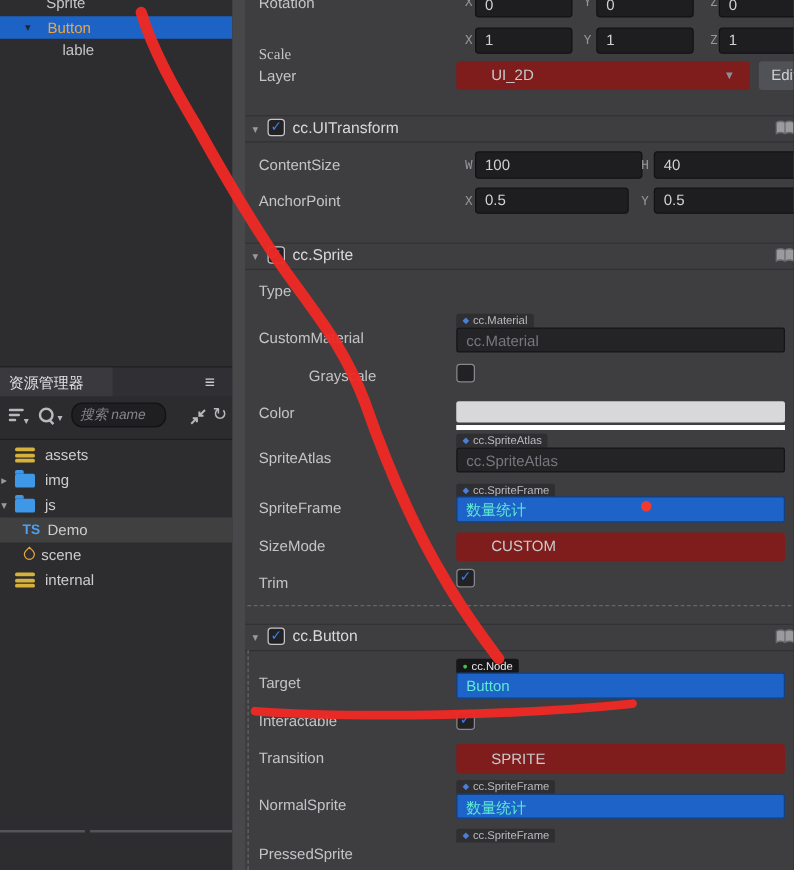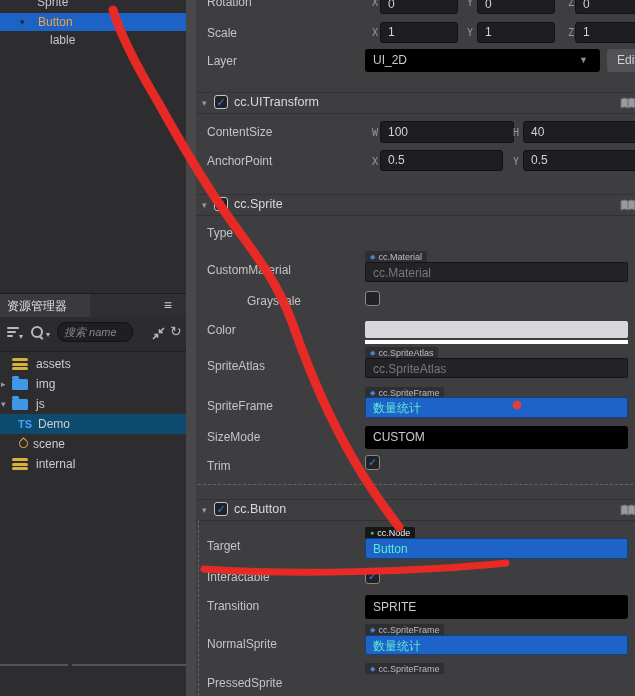--- a/index.html
+++ b/index.html
@@ -29,41 +29,41 @@
   .searchicon .ring{position:absolute;left:0;top:0;width:8px;height:8px;border:2px solid #b9b9bd;border-radius:50%;}
   .searchicon .stick{position:absolute;left:9px;top:9px;width:2px;height:5px;background:#b9b9bd;transform:rotate(-45deg);}
   .searchicon b{position:absolute;right:-1px;top:4px;font-size:8px;color:#b9b9bd;font-weight:normal;}
   #srch{position:absolute;left:57px;top:5px;width:62px;height:18px;background:#1f1f22;
         border:1px solid #121214;border-radius:9px;color:#8a8b90;font-size:11px;font-style:italic;
         padding:0 6px;outline:none;font-family:"Liberation Sans","DejaVu Sans",sans-serif;}
   #srch::placeholder{color:#85868b;font-style:italic;}
   .shrinkicon{position:absolute;left:151px;top:9px;}
   .refreshicon{position:absolute;left:170px;top:6px;font-size:14px;color:#b9b9bd;}
   .trow{position:absolute;left:0;width:186px;height:20px;line-height:20px;font-size:12px;color:#cdcdd0;}
-  .trow.hl{background:#0c4a6e;}
+  .trow.hl{background:#404040;}
   .trow .arr{position:absolute;left:1px;top:0;font-size:9px;color:#9b9b9f;}
   .dbicon{position:absolute;top:4px;width:16px;height:13px;}
   .dbicon i{position:absolute;left:0;width:16px;height:3px;background:#d6b23c;border-radius:1.5px;}
   .dbicon i:nth-child(1){top:0;} .dbicon i:nth-child(2){top:4.5px;} .dbicon i:nth-child(3){top:9px;}
   .foldericon{position:absolute;top:5px;width:16px;height:11px;background:#3f97e8;border-radius:1.5px;}
   .foldericon:before{content:"";position:absolute;left:0;top:-3px;width:7px;height:3px;background:#3f97e8;border-radius:1.5px 1.5px 0 0;}
   .tsbadge{position:absolute;left:18px;top:0;font-size:11px;font-weight:bold;color:#4aa0f2;}
   .dropicon{position:absolute;left:19px;top:5px;width:9px;height:9px;border:1.6px solid #e8a73e;border-radius:0 50% 50% 50%;transform:rotate(45deg);box-sizing:border-box;}
   #botline1,#botline2{position:absolute;top:664px;height:2px;background:#54545a;}
   #botline1{left:0;width:68px;} #botline2{left:72px;width:114px;}
   
   #split{position:absolute;left:186px;top:0;width:10px;height:696px;background:#48484b;}
   
   #insp{position:absolute;left:196px;top:0;width:439px;height:696px;background:#3e3e41;overflow:hidden;}
   .plabel{position:absolute;left:11px;font-size:12px;color:#c4c4c7;}
   .mini{position:absolute;font-size:10px;color:#97979b;font-family:"DejaVu Sans Mono",monospace;}
   .numin{position:absolute;background:#1e1e21;border:1px solid #121215;border-radius:3px;
          color:#d2d2d5;font-size:12px;padding-left:7px;box-sizing:border-box;line-height:18px;}
-  .drop{position:absolute;background:#000000;border-radius:3px;color:#c9cacd;font-size:12px;
-        padding-left:8px;box-sizing:border-box;}
+  .drop{position:absolute;background:#7f1d1d;border-radius:3px;color:#c9cacd;font-size:12px;
+        padding-left:28px;box-sizing:border-box;}
   .drop .dar{position:absolute;right:12px;top:0;font-size:9px;color:#8e8f94;}
   .btn{position:absolute;background:#515257;border-radius:3px;color:#d2d2d5;font-size:12px;text-align:left;padding-left:10px;box-sizing:border-box;}
   .sechead{position:absolute;left:0;width:439px;height:20px;border-top:1px solid #333336;}
   .sechead .tri{position:absolute;left:6px;top:5px;font-size:9px;color:#9a9a9e;}
   .sechead .cb{left:18px;top:2px;width:14px;height:14px;border:1.5px solid #c6c6ca;}
   .sechead .name{position:absolute;left:38px;top:2px;font-size:12.5px;color:#d9d9dc;}
   .sechead .bookicon{position:absolute;left:424px;top:3px;}
   .secline{position:absolute;left:0;width:439px;height:1px;background:#313134;}
   .cb{position:absolute;background:#222225;border:1px solid #87878c;border-radius:3px;box-sizing:border-box;text-align:center;}
   .cb span{display:block;color:#3d7fe8;font-weight:bold;font-size:11px;line-height:12px;}
@@ -174,21 +174,21 @@
   <div id="insp">
 
     <span class="plabel" style="top:-5px;">Rotation</span>
     <span class="mini" style="left:176px;top:-3px;">X</span>
     <div class="numin" style="left:184px;top:-6px;width:78px;height:20px;">0</div>
     <span class="mini" style="left:271px;top:-3px;">Y</span>
     <div class="numin" style="left:281px;top:-6px;width:78px;height:20px;">0</div>
     <span class="mini" style="left:372px;top:-3px;">Z</span>
     <div class="numin" style="left:379px;top:-6px;width:78px;height:20px;">0</div>
 
-    <span class="plabel" style="top:26px;">Scale</span>
+    <span class="plabel" style="top:36px;font-family:Liberation Serif, serif;">Scale</span>
     <span class="mini" style="left:176px;top:27px;">X</span>
     <div class="numin" style="left:184px;top:22px;width:78px;height:21px;line-height:19px;">1</div>
     <span class="mini" style="left:271px;top:27px;">Y</span>
     <div class="numin" style="left:281px;top:22px;width:78px;height:21px;line-height:19px;">1</div>
     <span class="mini" style="left:372px;top:27px;">Z</span>
     <div class="numin" style="left:379px;top:22px;width:78px;height:21px;line-height:19px;">1</div>
 
     <span class="plabel" style="top:54px;">Layer</span>
     <div class="drop" style="left:169px;top:49px;width:235px;height:23px;line-height:23px;">
       <span>UI_2D</span>

